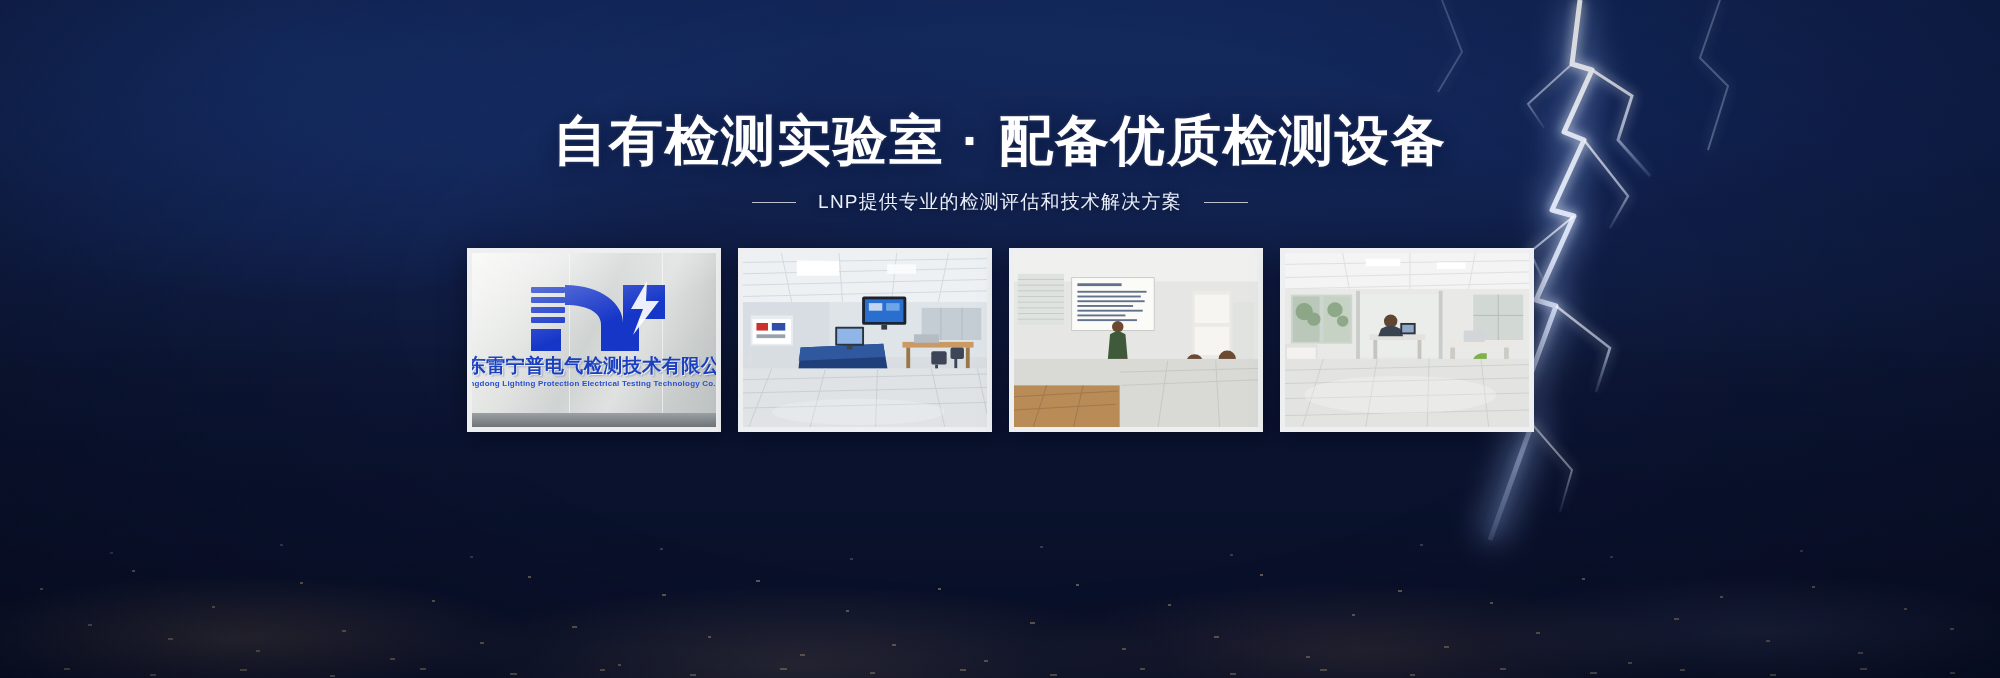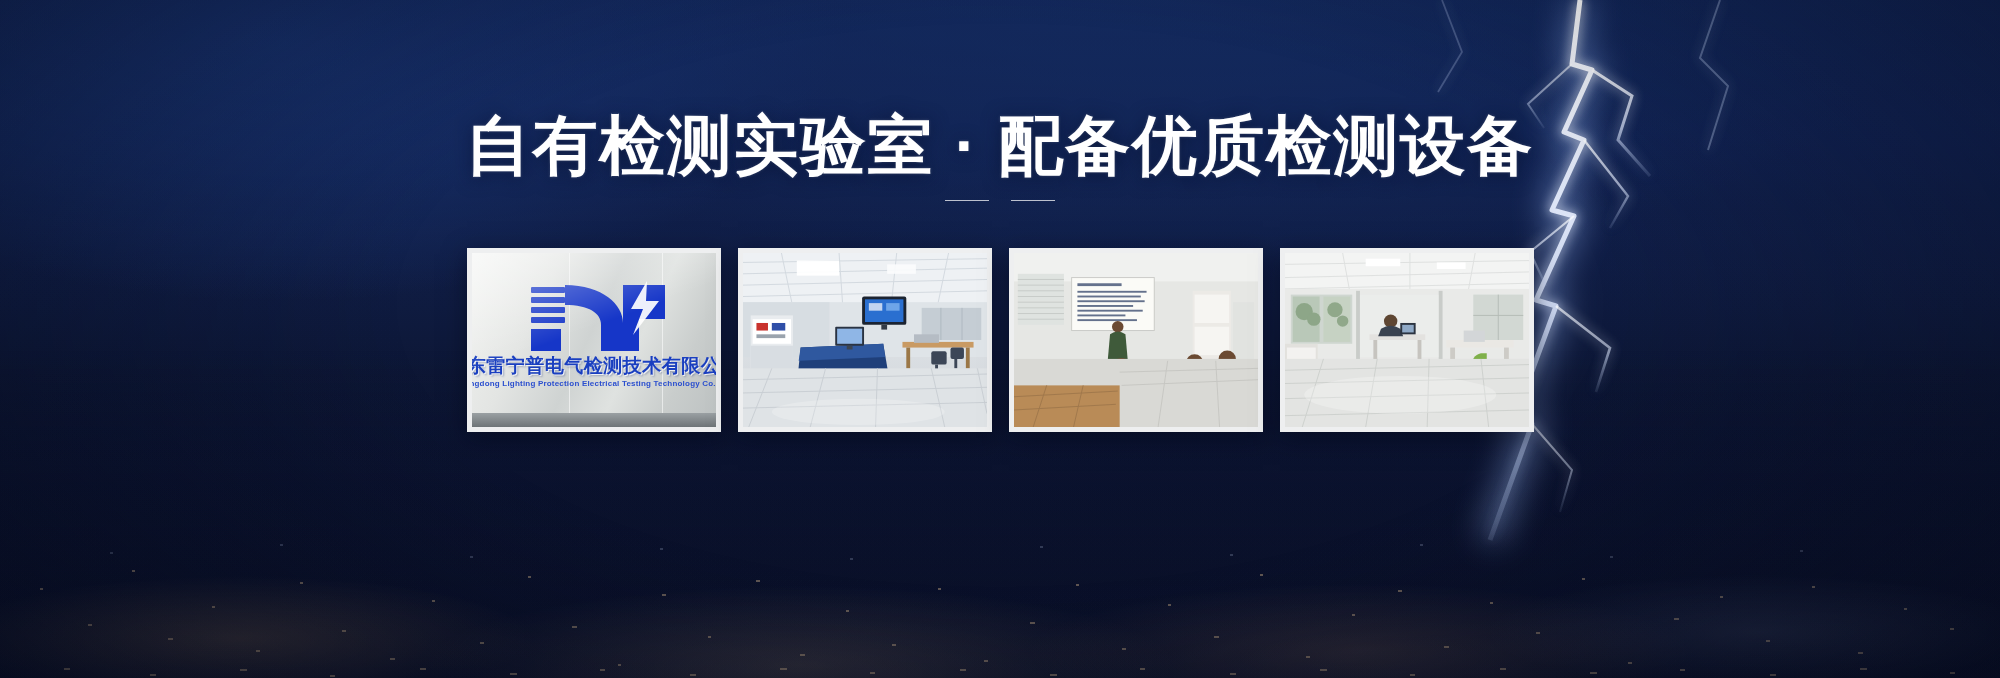--- a/index.html
+++ b/index.html
@@ -39,21 +39,21 @@
     background:radial-gradient(ellipse 1500px 700px at 50% 45%, rgba(0,0,0,0) 40%, rgba(4,8,22,0.55) 100%);
   }
 
   
   .lightning { position:absolute; top:0; right:0; width:820px; height:678px; pointer-events:none; }
 
   
   .hero { position:absolute; left:0; right:0; top:0; text-align:center; }
   .hero-title {
     margin-top:113px;
-    font-size:65px; line-height:1.0; font-weight:bold; color:#ffffff;
+    font-size:54px; line-height:1.0; font-weight:bold; color:#ffffff;
     letter-spacing:2px;
     text-shadow:0 2px 18px rgba(8,20,55,0.85), 0 0 3px rgba(255,255,255,0.25);
     white-space:nowrap;
   }
   .hero-sub-row {
     margin-top:22px;
     display:flex; align-items:center; justify-content:center; gap:22px;
     white-space:nowrap;
   }
   .rule { display:block; width:44px; height:1px; background:rgba(255,255,255,0.72); }
@@ -231,20 +231,21 @@
       <path d="M262 0 L282 52 L258 92" stroke="#cfe0ff" stroke-width="1.8" fill="none" opacity="0.25"></path>
     </g>
   </svg>
 
   <div class="bg-vignette"></div>
 
   <div class="hero">
     <div class="hero-title">自有检测实验室 · 配备优质检测设备</div>
     <div class="hero-sub-row">
       <span class="rule"></span>
+      <span class="hero-sub">LNP提供专业的检测评估和技术解决方案</span>
       <span class="rule"></span>
     </div>
   </div>
 
   <div class="gallery">
 
     <div class="photo">
       <div class="photo-inner p1">
         <div class="seam a"></div>
           <div class="seam b"></div>

